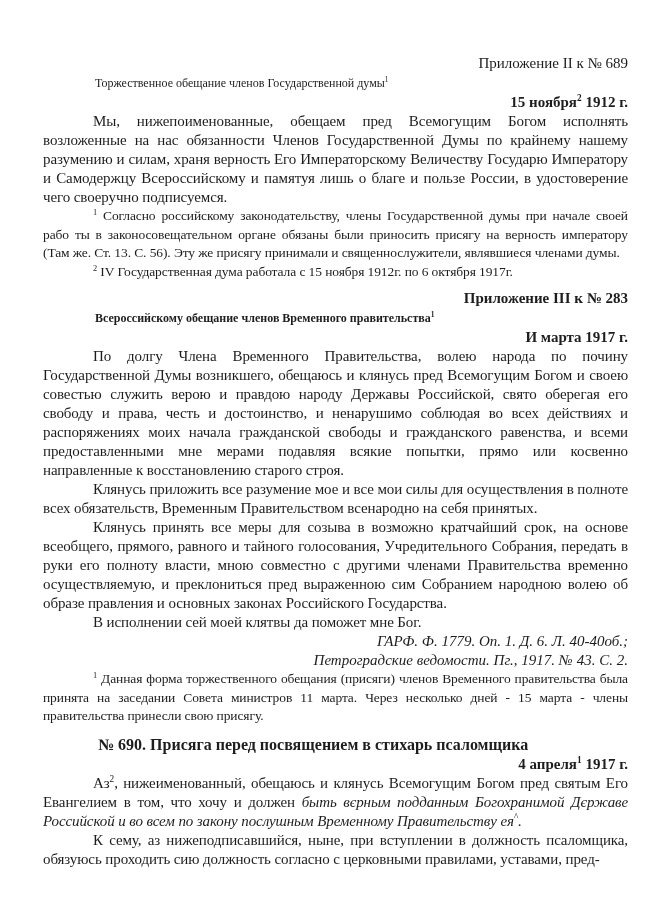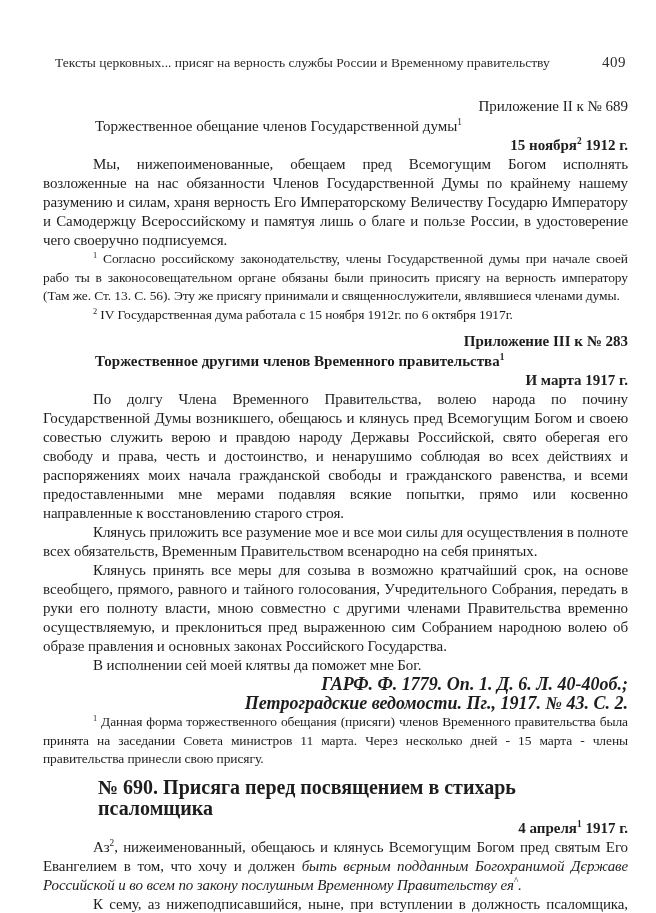--- a/index.html
+++ b/index.html
@@ -22,79 +22,74 @@
     align-items: baseline;
     font-size: 13.5px;
     line-height: 17px;
     color: #2b2b2b;
     margin-bottom: 26px;
   }
   .runhead .rh-title { padding-left: 12px; }
   .runhead .rh-num { font-size: 15px; letter-spacing: 0.5px; padding-right: 2px; }
   .right-line { text-align: right; font-size: 15px; line-height: 19px; }
   .bold { font-weight: bold; }
-  .heading { font-size: 15px; line-height: 20px; padding-left: 52px; }
+  .heading { font-size: 12px; line-height: 20px; padding-left: 52px; }
   .para {
     font-size: 15px;
     line-height: 19px;
     text-align: justify;
     text-indent: 50px;
     letter-spacing: -0.1px;
     font-family: Liberation Serif, serif;
   }
   .source-line {
     font-size: 14.5px;
     line-height: 19px;
     font-style: italic;
     text-indent: 50px;
     white-space: nowrap;
     overflow: hidden;
   }
   .src-right {
     text-align: right;
     font-style: italic;
-    font-size: 18px;
+    font-size: 15px;
     line-height: 19px;
-    font-weight: bold;
   }
   .fn {
     font-size: 13.5px;
     line-height: 18.5px;
     text-align: justify;
     text-indent: 50px;
     letter-spacing: -0.1px;
   }
   sup { font-size: 0.62em; vertical-align: super; line-height: 0; }
   .sect3-label { margin-top: 8px; }
   .doc690 { margin-top: 8px; }
-  .h690 { font-size: 20px; line-height: 21px; padding-left: 55px; }
+  .h690 { font-size: 16px; line-height: 21px; padding-left: 55px; }
   .ital { font-style: italic; }
 </style>
 </head>
 <body>
 
 <div class="page">
 
-  <div class="runhead">
-    <span class="rh-title">Тексты церковных... присяг на верность службы России и Временному правительству</span>
-    <span class="rh-num">409</span>
-  </div>
 
   <div>
     <p class="right-line">Приложение II к № 689</p>
     <p class="heading"><span>Торжественное обещание членов Государственной думы</span><sup>1</sup></p>
     <p class="right-line bold"><span>15 ноября</span><sup>2</sup><span> 1912 г.</span></p>
     <p class="para">Мы, нижепоименованные, обещаем пред Всемогущим Богом исполнять возложенные на нас обязанности Членов Государственной Думы по крайнему нашему разумению и силам, храня верность Его Императорскому Величеству Государю Императору и Самодержцу Всероссийскому и памятуя лишь о благе и пользе России, в удостоверение чего своеручно подписуемся.</p>
     <p class="fn"><sup>1</sup><span> Согласно российскому законодательству, члены Государственной думы при начале своей рабо ты в законосовещательном органе обязаны были приносить присягу на верность императору (Там же. Ст. 13. С. 56). Эту же присягу принимали и священнослужители, являвшиеся членами думы.</span></p>
     <p class="fn"><sup>2</sup><span> IV Государственная дума работала с 15 ноября 1912г. по 6 октября 1917г.</span></p>
   </div>
 
   <div>
     <p class="right-line bold sect3-label">Приложение III к № 283</p>
-    <p class="heading bold"><span>Торжественное другими членов Временного правительства</span><sup>1</sup></p>
+    <p class="heading bold"><span>Всероссийскому обещание членов Временного правительства</span><sup>1</sup></p>
     <p class="right-line bold">И марта 1917 г.</p>
     <p class="para">По долгу Члена Временного Правительства, волею народа по почину Государственной Думы возникшего, обещаюсь и клянусь пред Всемогущим Богом и своею совестью служить верою и правдою народу Державы Российской, свято оберегая его свободу и права, честь и достоинство, и ненарушимо соблюдая во всех действиях и распоряжениях моих начала гражданской свободы и гражданского равенства, и всеми предоставленными мне мерами подавляя всякие попытки, прямо или косвенно направленные к восстановлению старого строя.</p>
     <p class="para">Клянусь приложить все разумение мое и все мои силы для осуществления в полноте всех обязательств, Временным Правительством всенародно на себя принятых.</p>
     <p class="para">Клянусь принять все меры для созыва в возможно кратчайший срок, на основе всеобщего, прямого, равного и тайного голосования, Учредительного Собрания, передать в руки его полноту власти, мною совместно с другими членами Правительства временно осуществляемую, и преклониться пред выраженною сим Собранием народною волею об образе правления и основных законах Российского Государства.</p>
     <p class="para">В исполнении сей моей клятвы да поможет мне Бог.</p>
     <p class="src-right">ГАРФ. Ф. 1779. Оп. 1. Д. 6. Л. 40-40об.;</p>
     <p class="src-right">Петроградские ведомости. Пг., 1917. № 43. С. 2.</p>
     <p class="fn"><sup>1</sup><span> Данная форма торжественного обещания (присяги) членов Временного правительства была принята на заседании Совета министров 11 марта. Через несколько дней - 15 марта - члены правительства принесли свою присягу.</span></p>
   </div>
 

